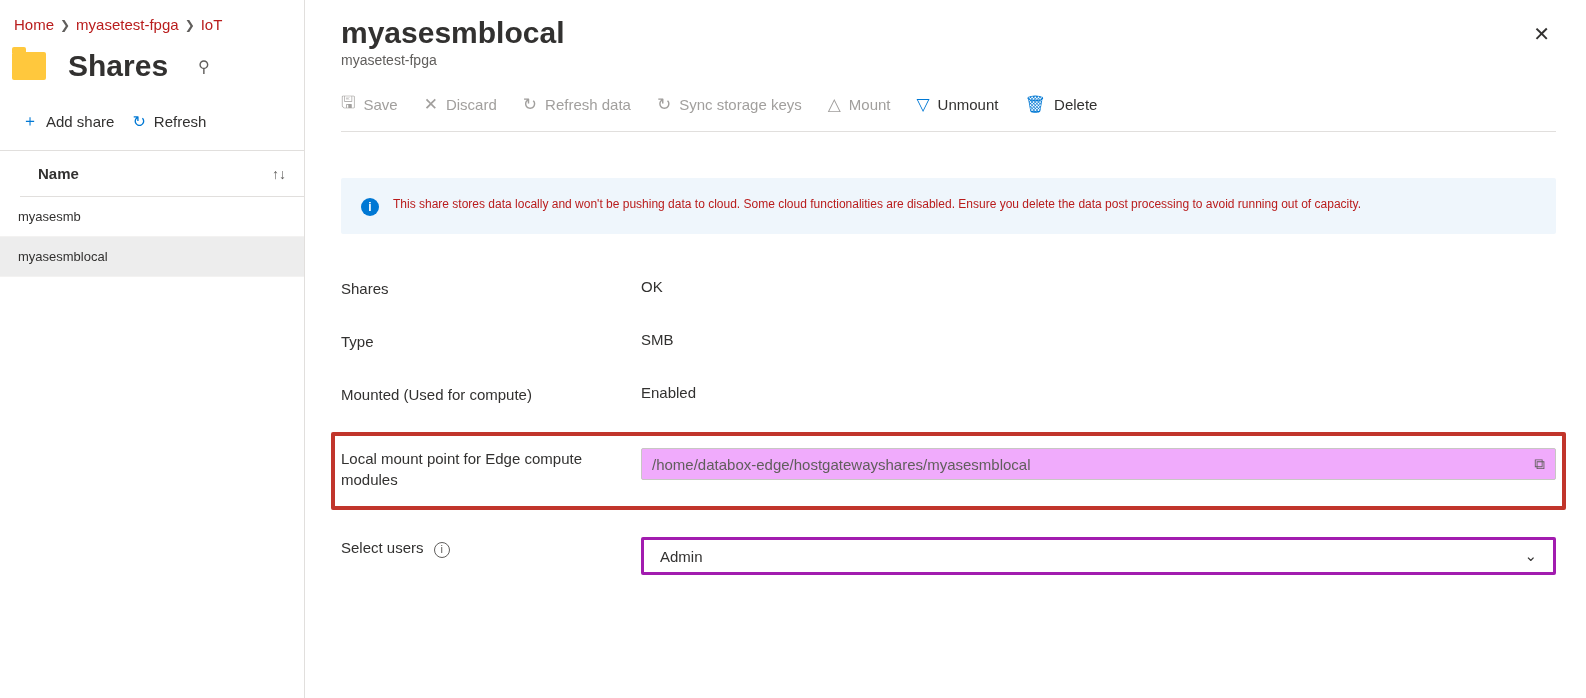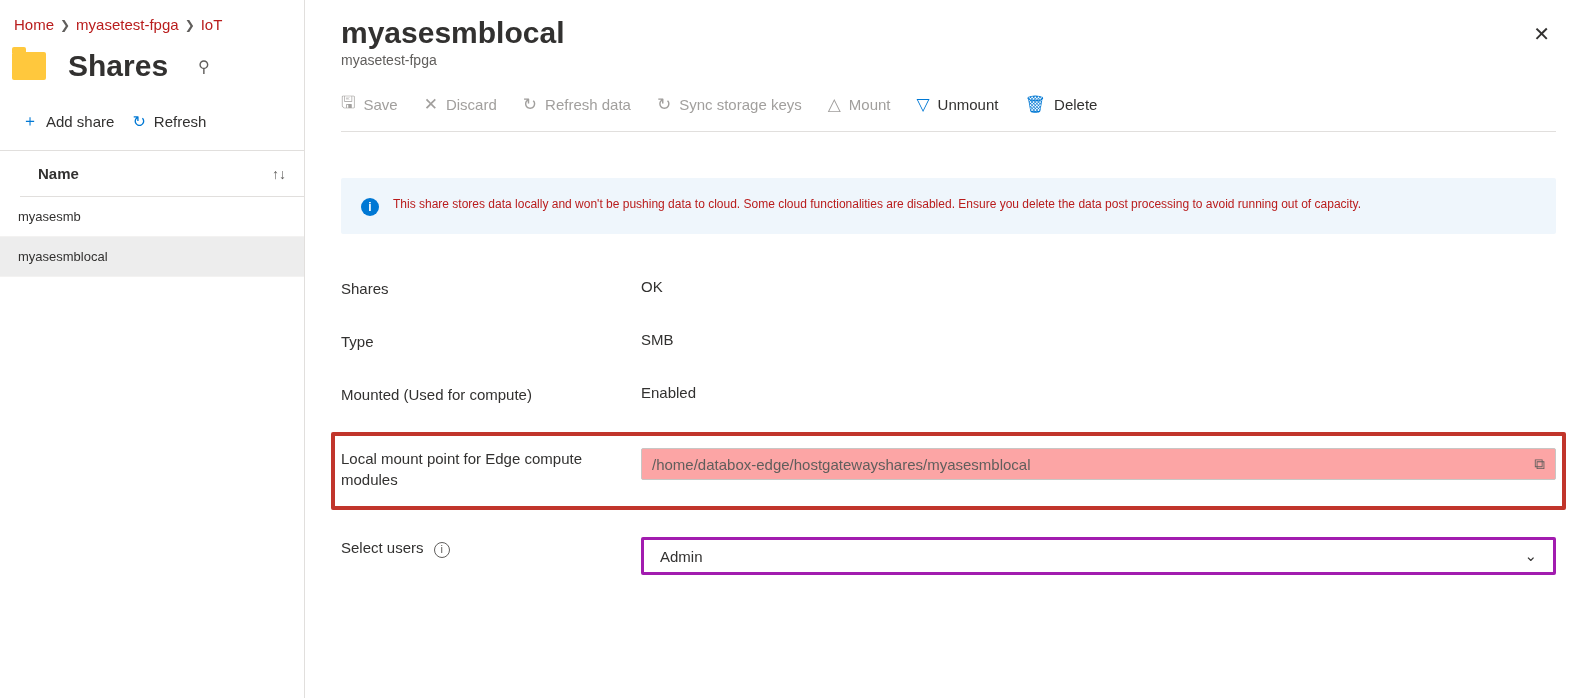--- a/index.html
+++ b/index.html
@@ -158,21 +158,21 @@
   .highlight-row {
     border: 4px solid #c1352b;
     margin: 11px -10px;
     padding: 8px 6px 12px 6px;
     border-radius: 2px;
   }
   .mount-field {
     flex: 1;
     display: flex;
     align-items: center;
-    background: #fca5a5;
+    background: #f0abfc;
     border: 1px solid #c8c6c4;
     border-radius: 2px;
     padding: 6px 10px;
     color: #605e5c;
     font-size: 15px;
   }
   .copy-ic { color: #605e5c; cursor: pointer; font-size: 15px; margin-left: auto; }
   .select-field {
     flex: 1;
     display: flex;

